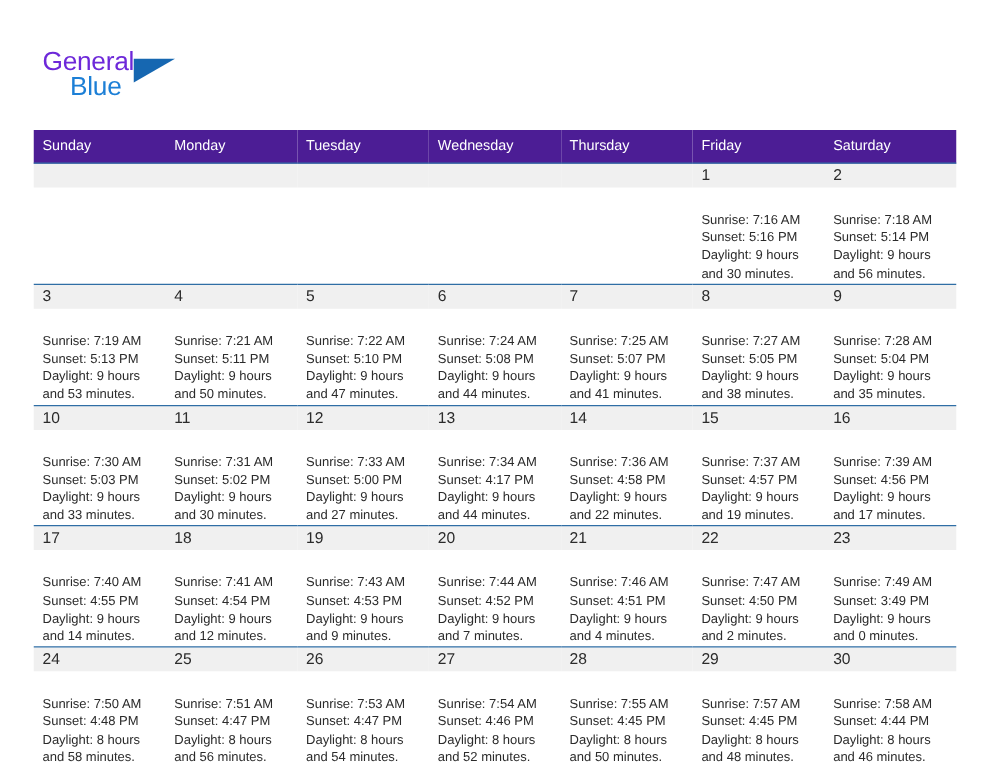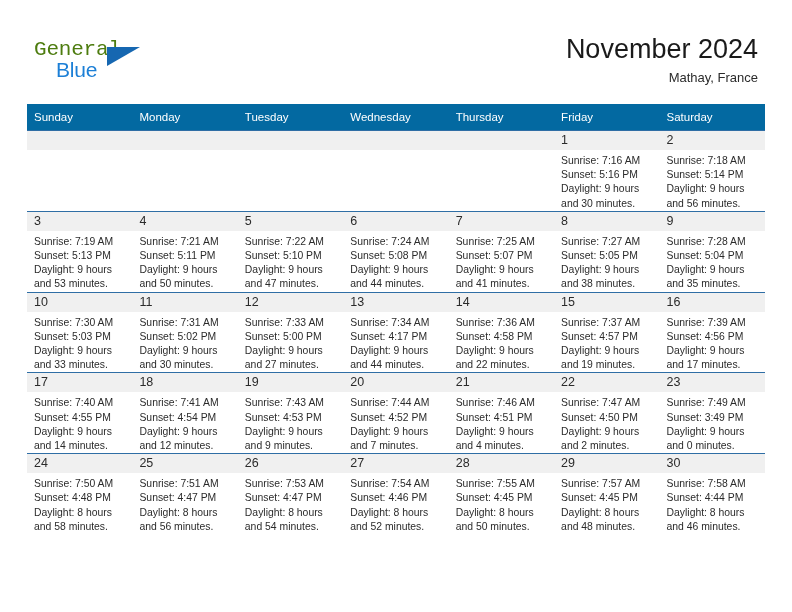--- a/index.html
+++ b/index.html
@@ -37,22 +37,22 @@
     top: 38px;
     width: 120px;
     height: 44px;
   }
   .logo-general {
     position: absolute;
     left: 0;
     top: 0;
     font-size: 21px;
     letter-spacing: -0.2px;
-    color: #4d7c0f;
-    font-family: Liberation Mono, monospace;
+    color: #6d28d9;
+    font-family: Liberation Sans, sans-serif;
   }
   .logo-blue {
     position: absolute;
     left: 22px;
     top: 20px;
     font-size: 21px;
     letter-spacing: -0.2px;
     color: #1c7fd6;
     font-family: Liberation Sans, sans-serif;
   }
@@ -92,21 +92,21 @@
   .calendar {
     position: absolute;
     left: 27px;
     top: 104px;
     width: 738px;
     border-collapse: collapse;
     table-layout: fixed;
   }
 
   .calendar th {
-    background: #0369a1;
+    background: #4c1d95;
     color: #ffffff;
     font-size: 11.5px;
     font-weight: normal;
     text-align: left;
     padding: 6px 0 6px 7px;
     height: 14px;
     border: none;
   }
 
   .calendar td {
@@ -128,21 +128,21 @@
     padding-left: 7px;
     font-size: 12.5px;
     color: #2b2b2b;
     box-sizing: border-box;
   }
   .daynum-bar.empty {
     color: transparent;
   }
 
   .daybody {
-    padding: 4px 4px 0 7px;
+    padding: 20px 4px 0 7px;
     font-size: 10.4px;
     line-height: 14.2px;
     color: #2b2b2b;
   }
   .daybody div {
     white-space: nowrap;
   }
 
   .cell-empty .daybody { visibility: hidden; }
 </style>
@@ -152,24 +152,20 @@
 <div class="page">
 
   <div class="header">
 
     <div class="logo">
       <span class="logo-general">General</span>
       <span class="logo-triangle"></span>
       <span class="logo-blue">Blue</span>
     </div>
 
-    <div class="title-block">
-      <h1 class="cal-title">November 2024</h1>
-      <div class="cal-subtitle">Mathay, France</div>
-    </div>
 
   </div>
 
   <table class="calendar">
     <colgroup>
       <col style="width:105.43px">
         <col style="width:105.43px">
         <col style="width:105.43px">
       <col style="width:105.43px">
         <col style="width:105.43px">

